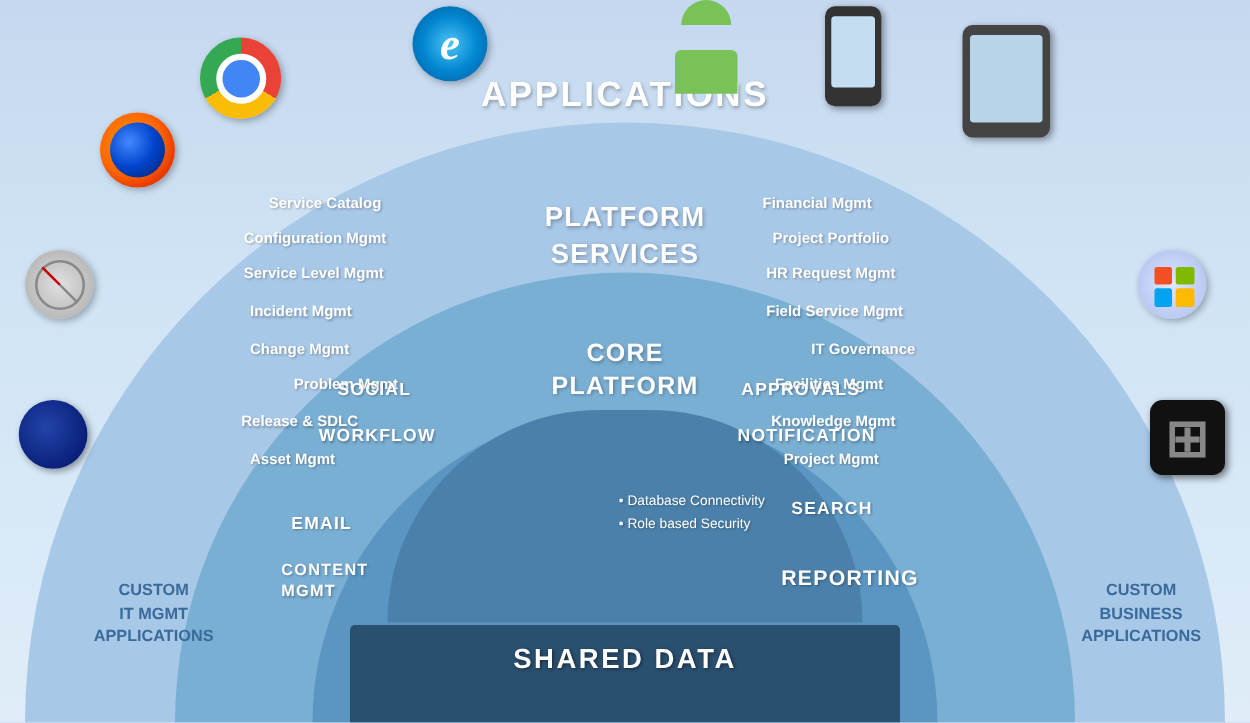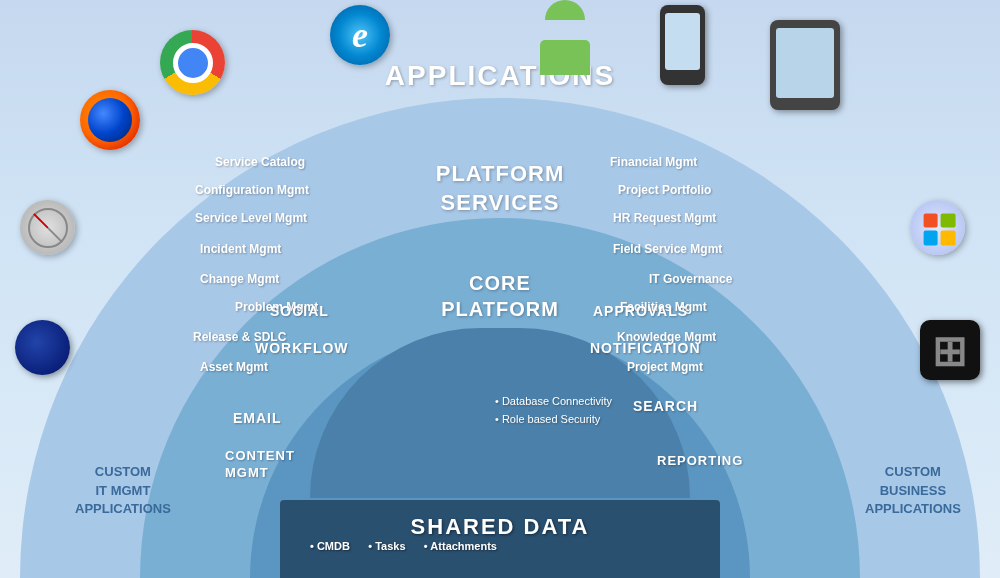--- a/index.html
+++ b/index.html
@@ -438,30 +438,27 @@
   <div class="item-text" style="top:360px;left:627px;">Project  Mgmt</div>
 
   <div class="item-text" style="top:303px;left:270px;font-size:14px;font-weight:700;letter-spacing:1px;">SOCIAL</div>
   <div class="item-text" style="top:340px;left:255px;font-size:14px;font-weight:700;letter-spacing:1px;text-align:right;">WORKFLOW</div>
   <div class="item-text" style="top:410px;left:233px;font-size:14px;font-weight:700;letter-spacing:1px;">EMAIL</div>
   <div class="item-text" style="top:448px;left:225px;font-size:13px;font-weight:700;letter-spacing:1px;line-height:1.3;">CONTENT<br>MGMT</div>
 
   <div class="item-text" style="top:303px;left:593px;font-size:14px;font-weight:700;letter-spacing:1px;">APPROVALS</div>
   <div class="item-text" style="top:340px;left:590px;font-size:14px;font-weight:700;letter-spacing:1px;">NOTIFICATION</div>
   <div class="item-text" style="top:398px;left:633px;font-size:14px;font-weight:700;letter-spacing:1px;">SEARCH</div>
-  <div class="item-text" style="top:453px;left:657px;font-size:13px;font-weight:700;letter-spacing:1px;text-align:center;">REPORTING</div>
+  <div class="item-text" style="top:453px;left:625px;font-size:17px;font-weight:700;letter-spacing:1px;text-align:center;">REPORTING</div>
 
 
   <div class="core-bullets" style="top:393px;left:495px;">
     • Database Connectivity<br>• Role based Security
   </div>
 
-  <div class="shared-items" style="bottom:22px;left:310px;">
-    • CMDB &nbsp;&nbsp;&nbsp;&nbsp; • Tasks &nbsp;&nbsp;&nbsp;&nbsp; • Attachments
-  </div>
 
   <div class="side-block" style="bottom:60px;left:75px;">CUSTOM<br>IT MGMT<br>APPLICATIONS</div>
   <div class="side-block" style="bottom:60px;left:865px;">CUSTOM<br>BUSINESS<br>APPLICATIONS</div>
 
   <div class="firefox-icon"></div>
 
   <div class="chrome-icon"></div>
 
   <div class="ie-icon"></div>
 

